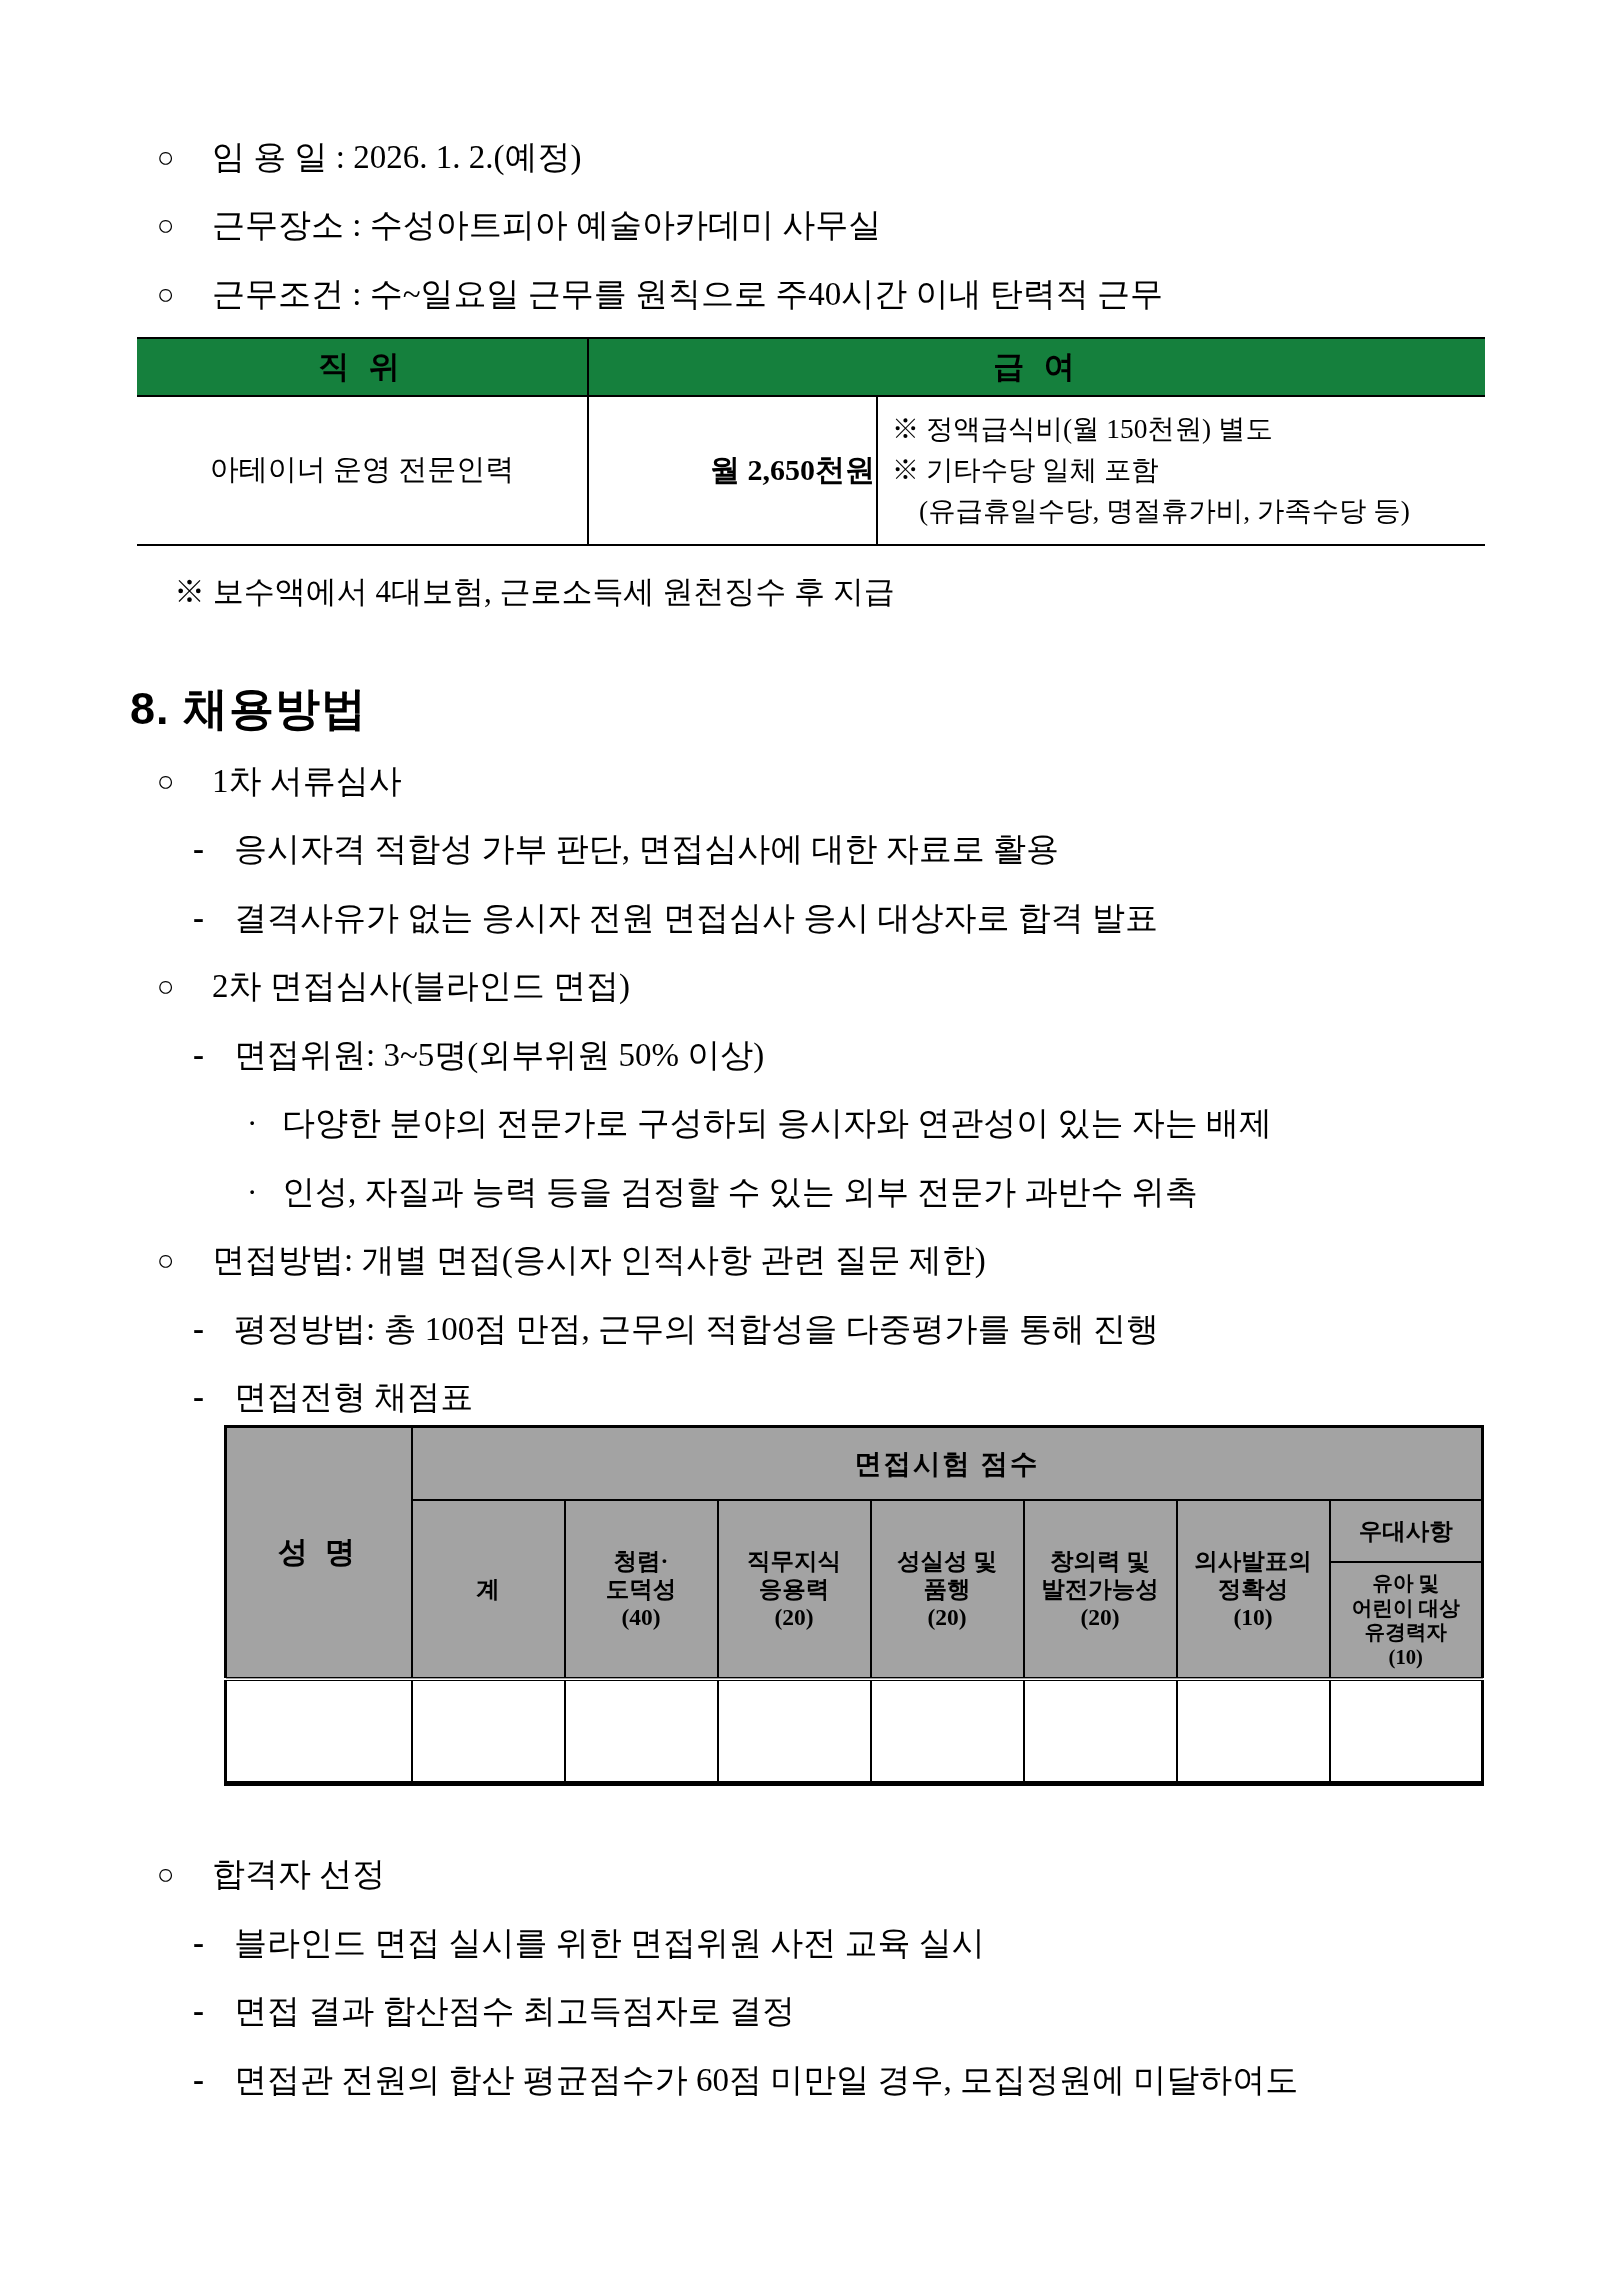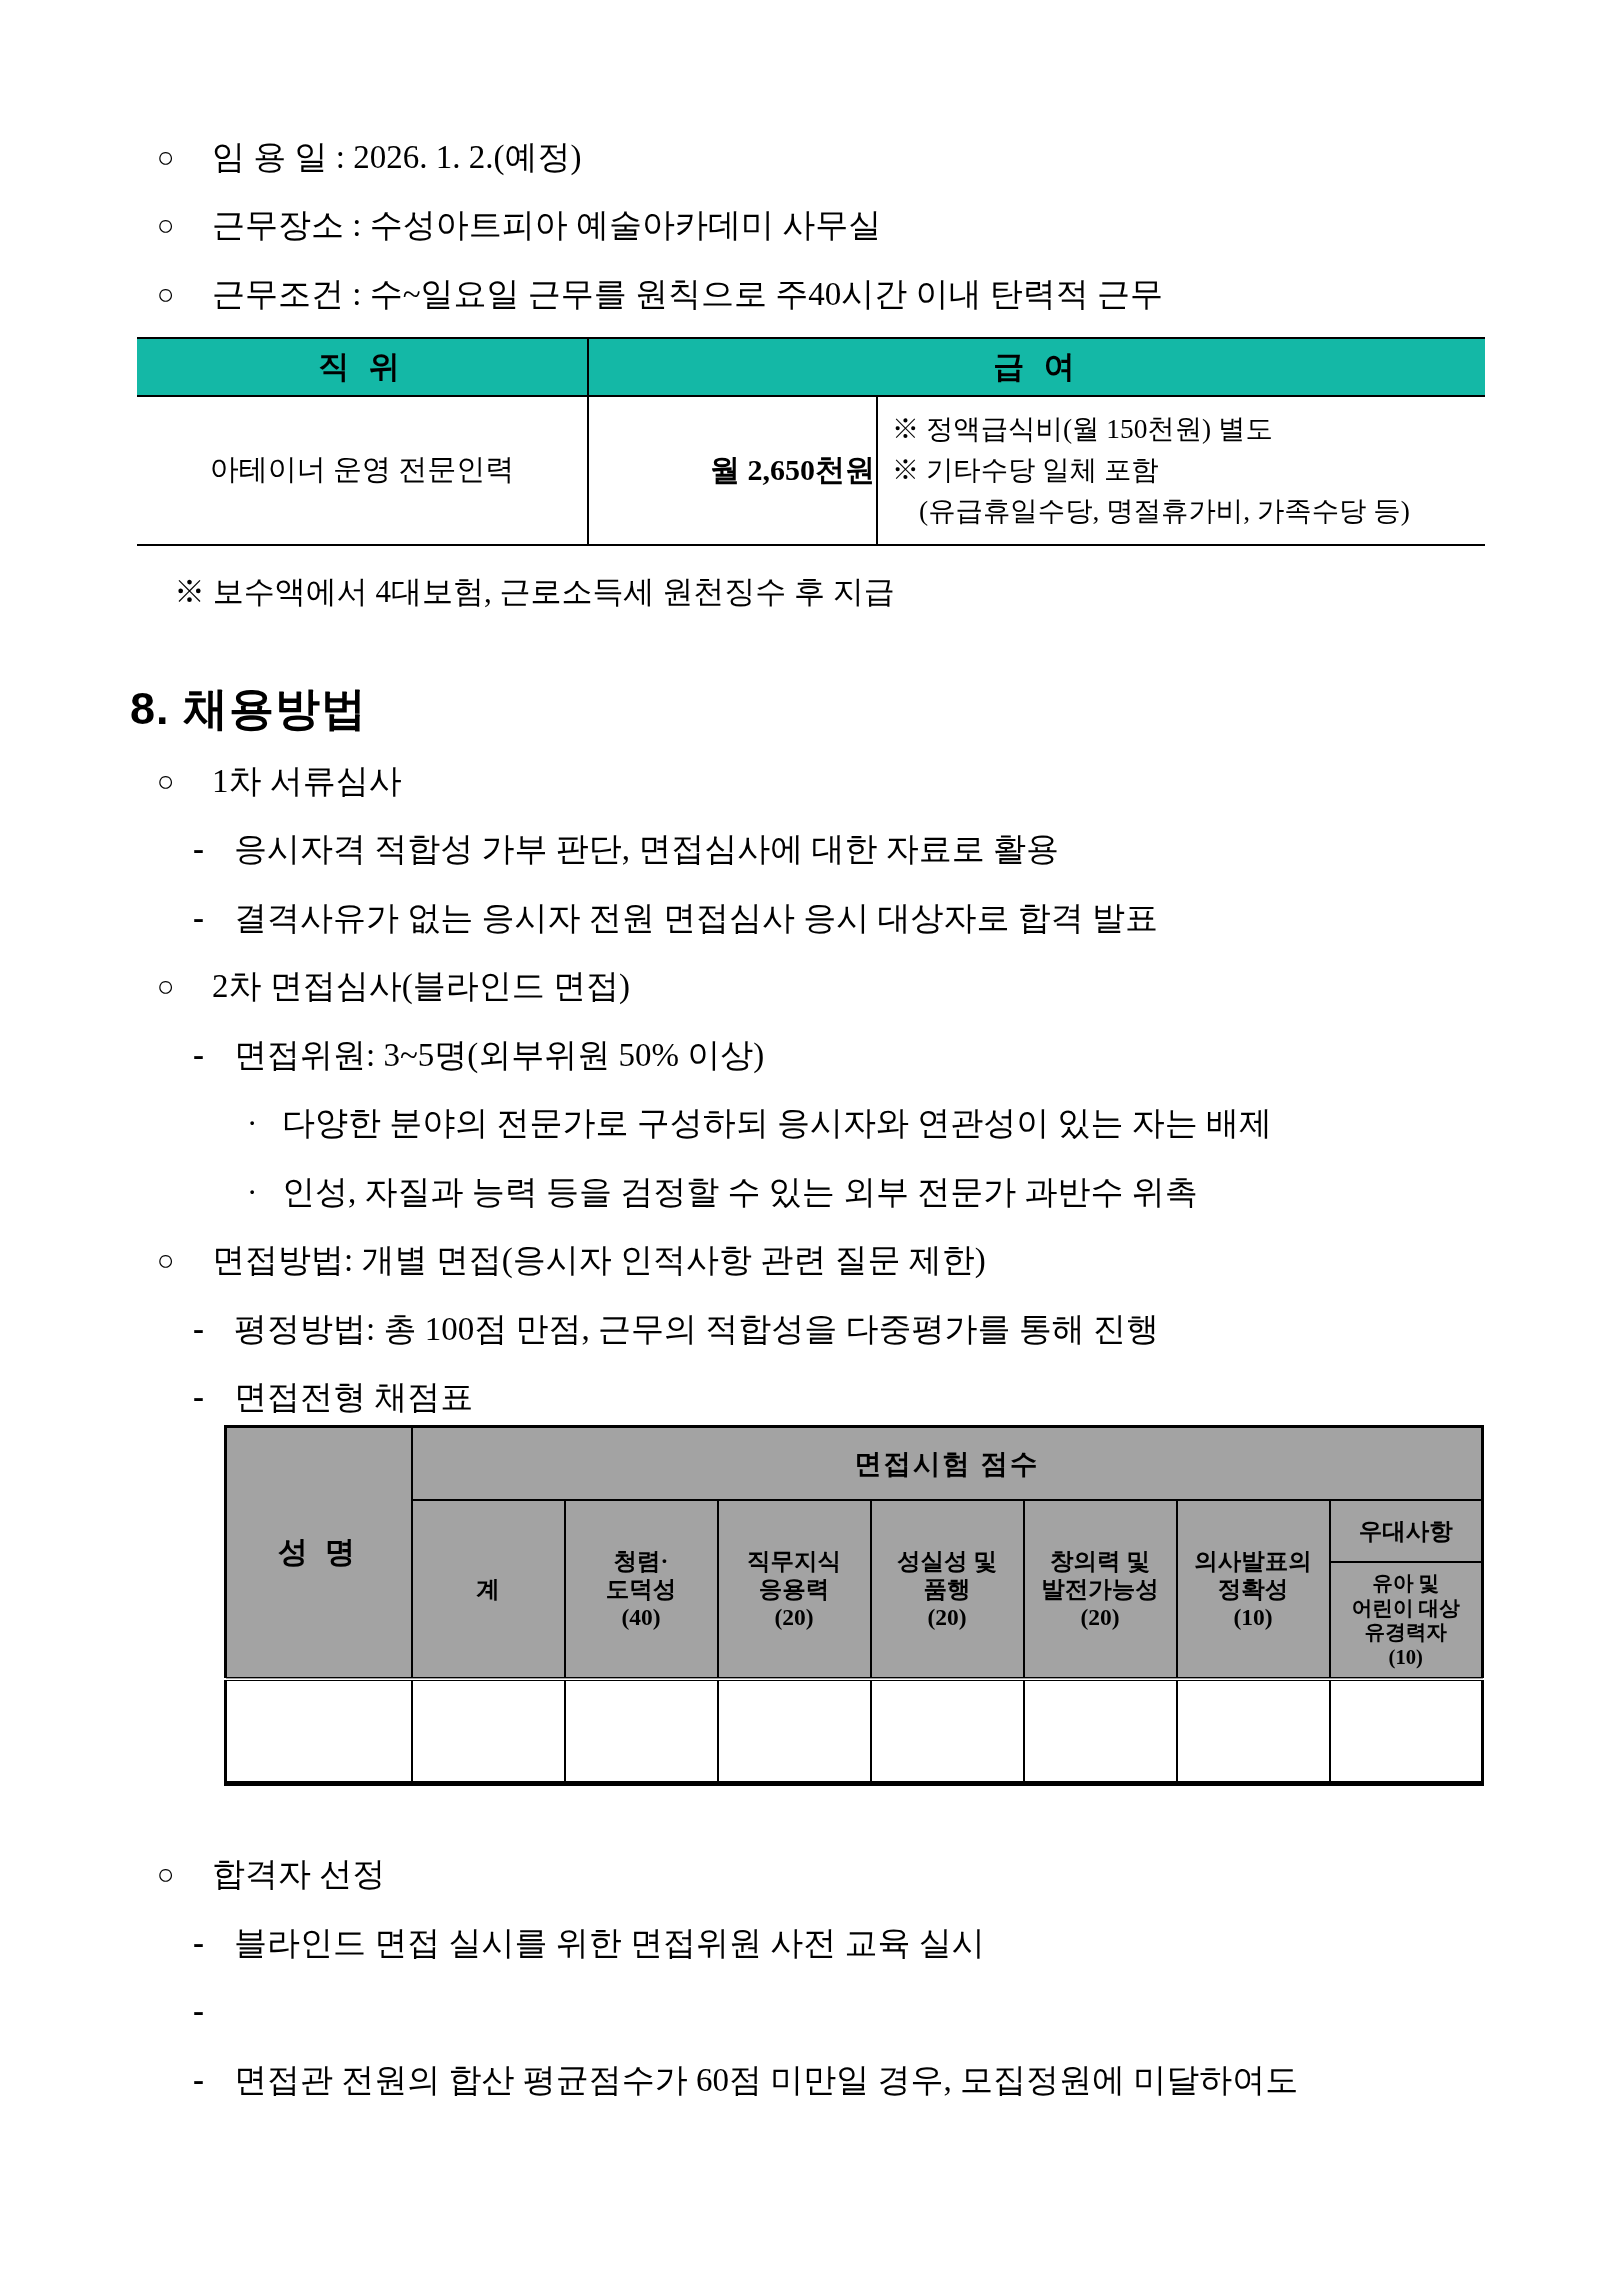--- a/index.html
+++ b/index.html
@@ -47,21 +47,21 @@
     table-layout: fixed;
     width: 1348px;
     margin: 21.6px 0 0 137px;
   }
   .t1 col.c1 { width: 451px; }
   .t1 col.c2 { width: 289px; }
   .t1 th, .t1 td { border: 2px solid #000; vertical-align: middle; }
   .t1 tr > :first-child { border-left: none; }
   .t1 tr > :last-child  { border-right: none; }
   .t1 th {
-    background: #14b8a6;
+    background: #15803d;
     font-weight: bold;
     font-size: 31px;
     height: 54px;
     text-align: center;
     letter-spacing: 5.9px;
   }
   .t1 tbody td { height: 135px; border-bottom: 2.9px solid #000; }
   .t1 td.pos { text-align: center; font-size: 29px; }
   .t1 td.sal { text-align: right; font-weight: bold; font-size: 30px; }
   .t1 td.ben { font-size: 27.4px; padding: 5.9px 3.9px 5.9px 13.7px; }
@@ -239,20 +239,21 @@
   <div class="row lv1" style="margin-top:67px;">
     <span class="mk">○</span>
     <span>합격자 선정</span>
   </div>
   <div class="row lv2">
     <span class="mk">-</span>
     <span>블라인드 면접 실시를 위한 면접위원 사전 교육 실시</span>
   </div>
   <div class="row lv2">
     <span class="mk">-</span>
+    <span>면접 결과 합산점수 최고득점자로 결정</span>
   </div>
   <div class="row lv2">
     <span class="mk">-</span>
     <span>면접관 전원의 합산 평균점수가 60점 미만일 경우, 모집정원에 미달하여도</span>
   </div>
 
 </div>
 
 
 </body></html>

